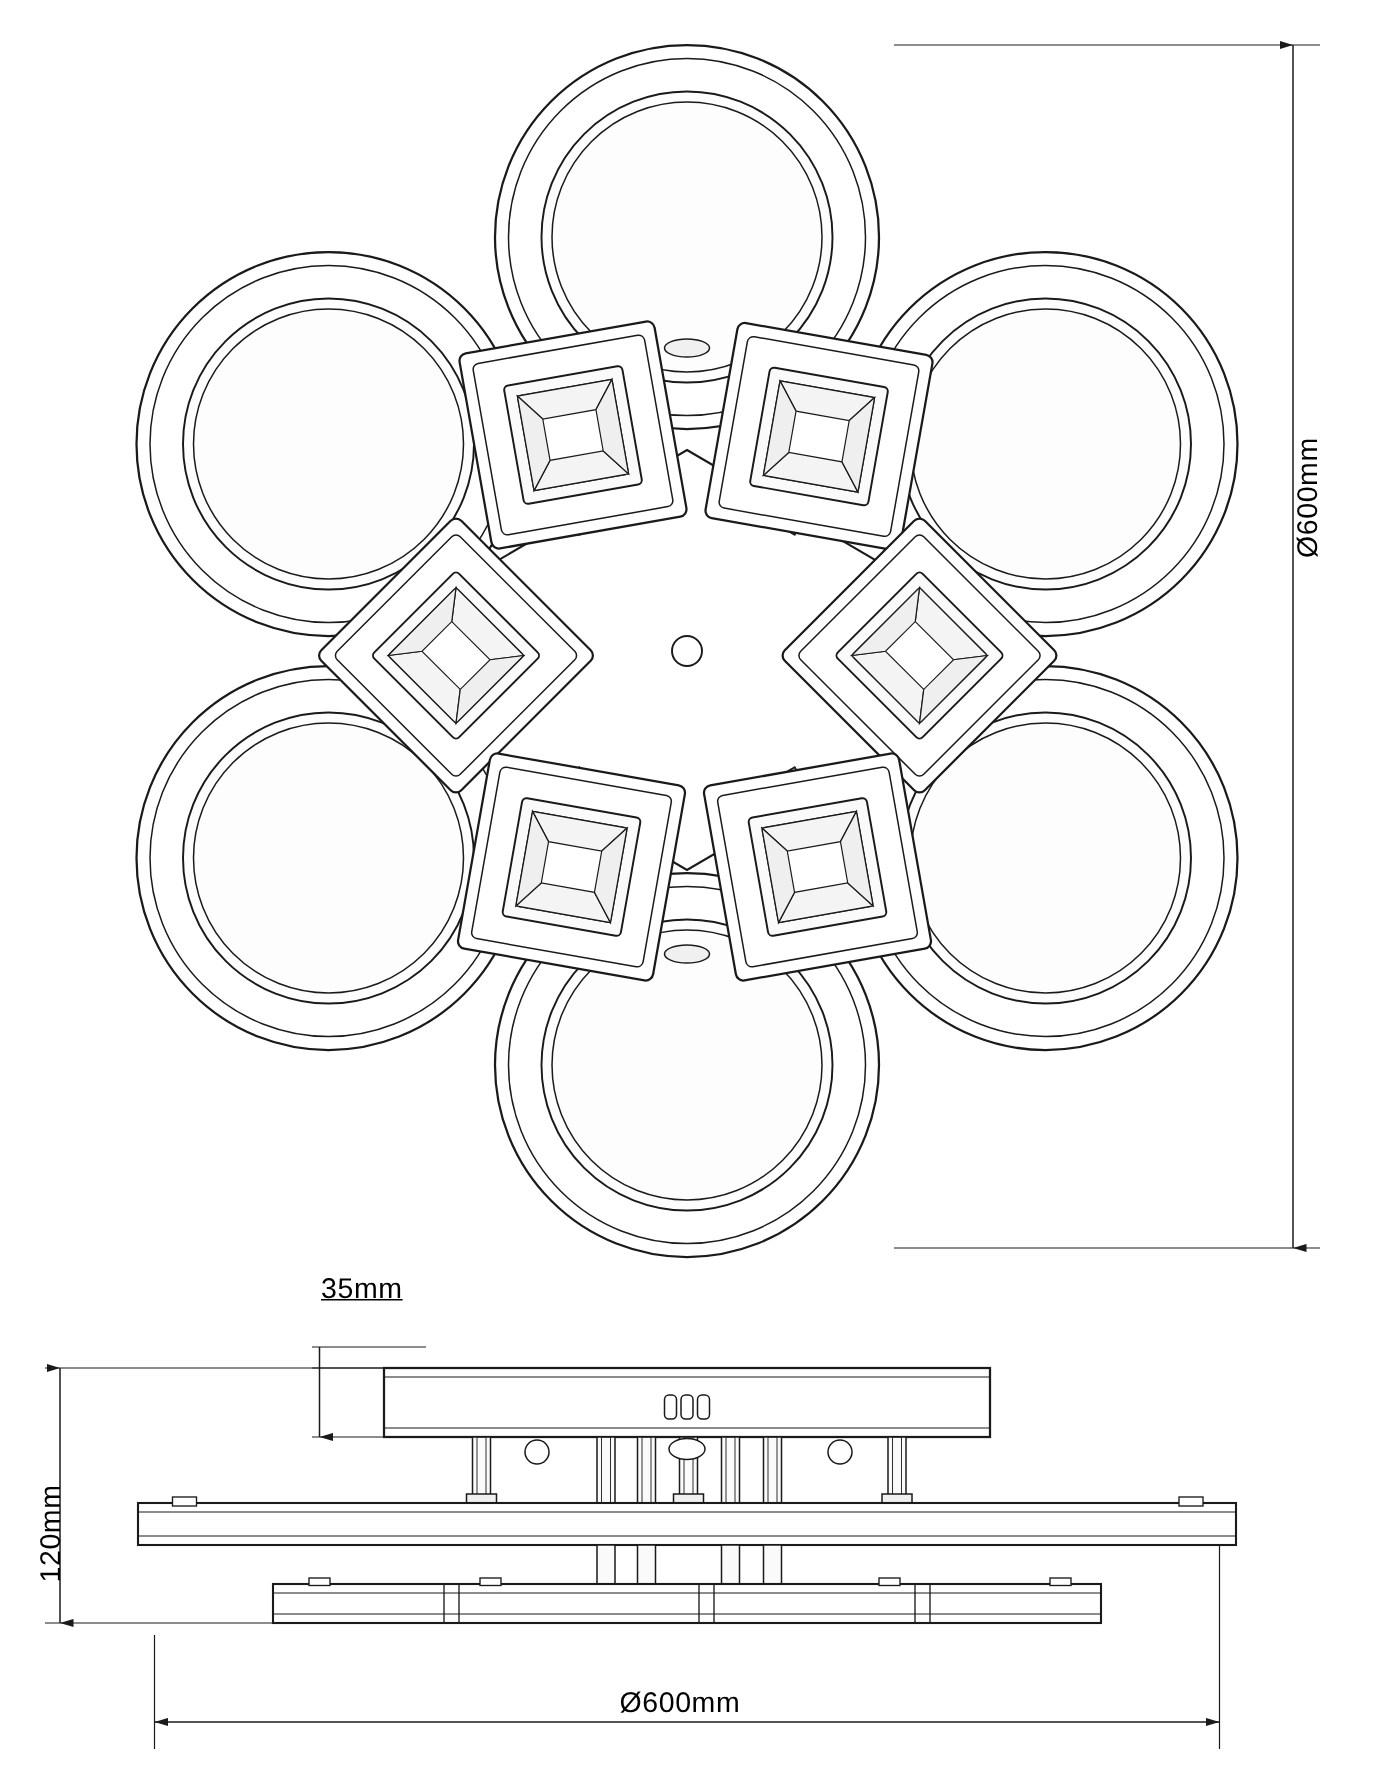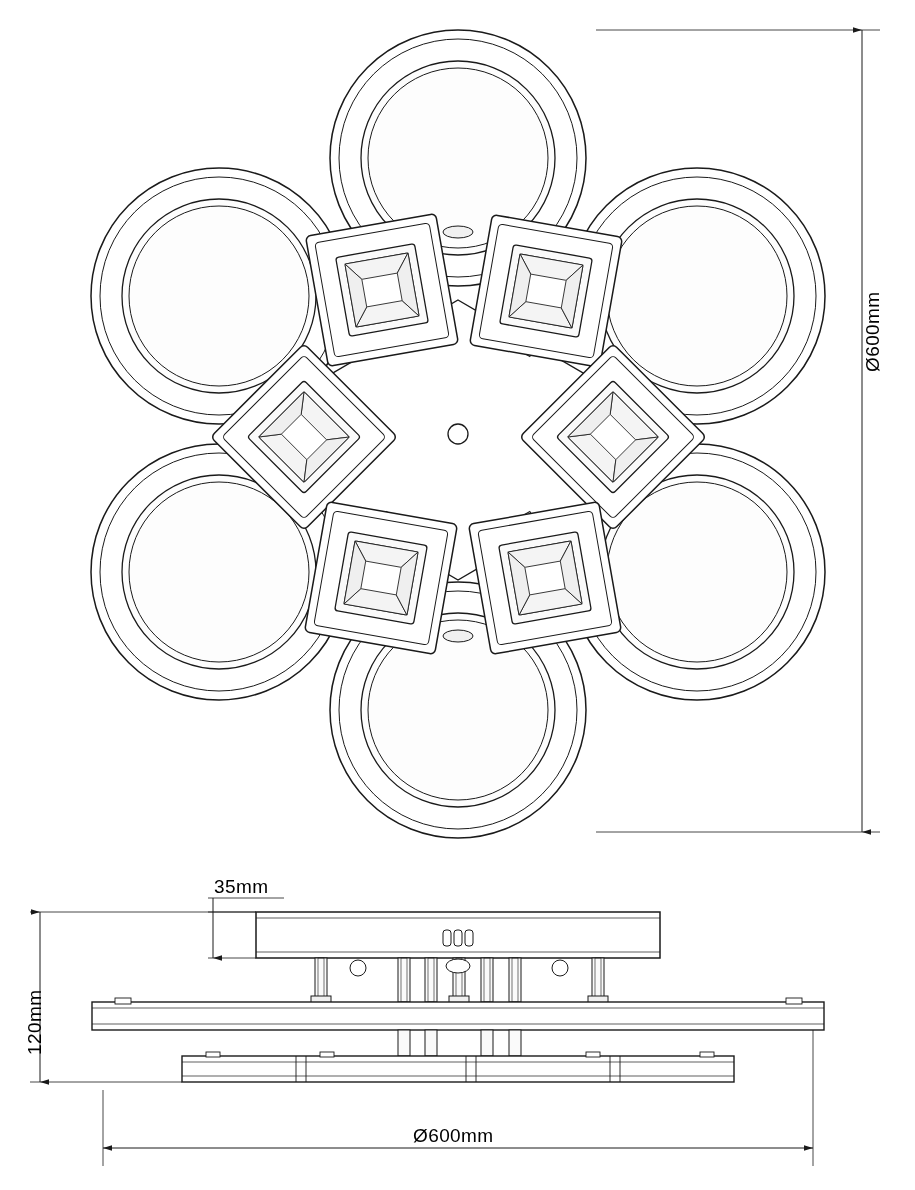--- a/index.html
+++ b/index.html
@@ -41,21 +41,22 @@
     transform-origin: 0 0;
   }
   #label-height-left {
     left: 24px;
     top: 1055px;
     transform: rotate(-90deg);
     transform-origin: 0 0;
   }
   #label-thickness {
     left: 214px;
-    top: 876px;
+    top: 849px;
+    text-decoration: underline;
   }
   #label-diameter-bottom {
     left: 413px;
     top: 1125px;
   }
 </style>
 </head>
 <body>
 
 <div id="drawing-root">

